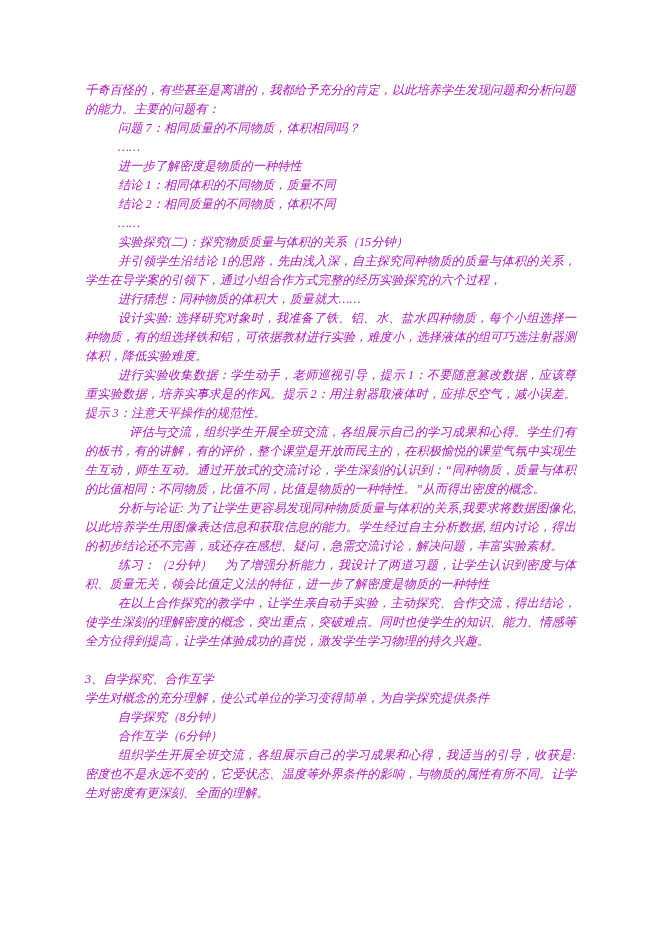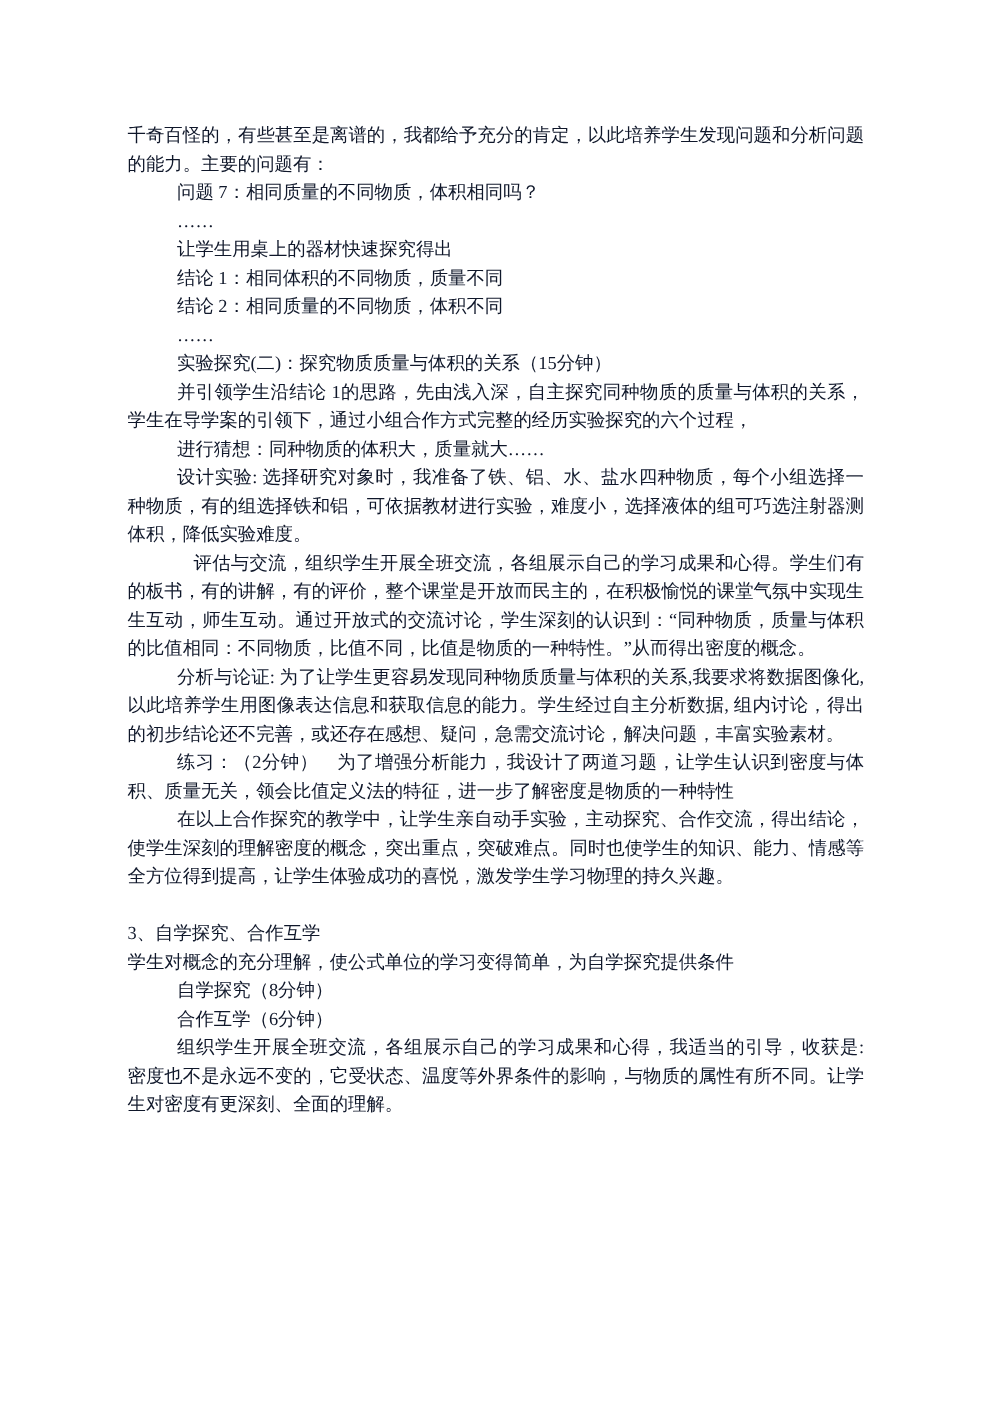--- a/index.html
+++ b/index.html
@@ -13,52 +13,54 @@
     height: 935px;
     background: #ffffff;
     overflow: hidden;
     font-family: "Liberation Serif", "DejaVu Serif", serif;
   }
   .text-block {
     position: absolute;
     left: 85px;
     top: 81px;
     width: 491px;
-    color: #0f172a;
+    color: #a21caf;
     font-size: 12.25px;
     line-height: 19px;
     text-align: justify;
+    font-style: italic;
   }
   .para {
     margin: 0;
     padding: 0;
     text-indent: 33px;
     word-break: break-all;
   }
   .para.flush   { text-indent: 0; }
   .para.deep    { text-indent: 44px; }
   .para.blank   { height: 19px; }
 </style>
 </head>
 <body>
 
 <div class="page">
   <div class="text-block" id="text-block">
 
   <p class="para flush">千奇百怪的，有些甚至是离谱的，我都给予充分的肯定，以此培养学生发现问题和分析问题的能力。主要的问题有：</p>
       <p class="para">问题 7：相同质量的不同物质，体积相同吗？</p>
       <p class="para">……</p>
-      <p class="para">让学生用桌上的器材快速探究得出</p>
+      <p class="para">进一步了解密度是物质的一种特性</p>
       <p class="para">结论 1：相同体积的不同物质，质量不同</p>
       <p class="para">结论 2：相同质量的不同物质，体积不同</p>
       <p class="para">……</p>
       <p class="para">实验探究(二)：探究物质质量与体积的关系（15分钟）</p>
       <p class="para">并引领学生沿结论 1的思路，先由浅入深，自主探究同种物质的质量与体积的关系，学生在导学案的引领下，通过小组合作方式完整的经历实验探究的六个过程，</p>
       <p class="para">进行猜想：同种物质的体积大，质量就大……</p>
       <p class="para">设计实验: 选择研究对象时，我准备了铁、铝、水、盐水四种物质，每个小组选择一种物质，有的组选择铁和铝，可依据教材进行实验，难度小，选择液体的组可巧选注射器测体积，降低实验难度。</p>
+      <p class="para">进行实验收集数据：学生动手，老师巡视引导，提示 1：不要随意篡改数据，应该尊重实验数据，培养实事求是的作风。提示 2：用注射器取液体时，应排尽空气，减小误差。提示 3：注意天平操作的规范性。</p>
       <p class="para deep">评估与交流，组织学生开展全班交流，各组展示自己的学习成果和心得。学生们有的板书，有的讲解，有的评价，整个课堂是开放而民主的，在积极愉悦的课堂气氛中实现生生互动，师生互动。通过开放式的交流讨论，学生深刻的认识到：“同种物质，质量与体积的比值相同：不同物质，比值不同，比值是物质的一种特性。”从而得出密度的概念。</p>
       <p class="para">分析与论证: 为了让学生更容易发现同种物质质量与体积的关系,我要求将数据图像化,以此培养学生用图像表达信息和获取信息的能力。学生经过自主分析数据, 组内讨论，得出的初步结论还不完善，或还存在感想、疑问，急需交流讨论，解决问题，丰富实验素材。</p>
       <p class="para">练习：（2分钟）　为了增强分析能力，我设计了两道习题，让学生认识到密度与体积、质量无关，领会比值定义法的特征，进一步了解密度是物质的一种特性</p>
       <p class="para">在以上合作探究的教学中，让学生亲自动手实验，主动探究、合作交流，得出结论，使学生深刻的理解密度的概念，突出重点，突破难点。同时也使学生的知识、能力、情感等全方位得到提高，让学生体验成功的喜悦，激发学生学习物理的持久兴趣。</p>
       <p class="para flush blank"></p>
       <p class="para flush">3、自学探究、合作互学</p>
       <p class="para flush">学生对概念的充分理解，使公式单位的学习变得简单，为自学探究提供条件</p>
       <p class="para">自学探究（8分钟）</p>
       <p class="para">合作互学（6分钟）</p>
       <p class="para">组织学生开展全班交流，各组展示自己的学习成果和心得，我适当的引导，收获是: 密度也不是永远不变的，它受状态、温度等外界条件的影响，与物质的属性有所不同。让学生对密度有更深刻、全面的理解。</p>

